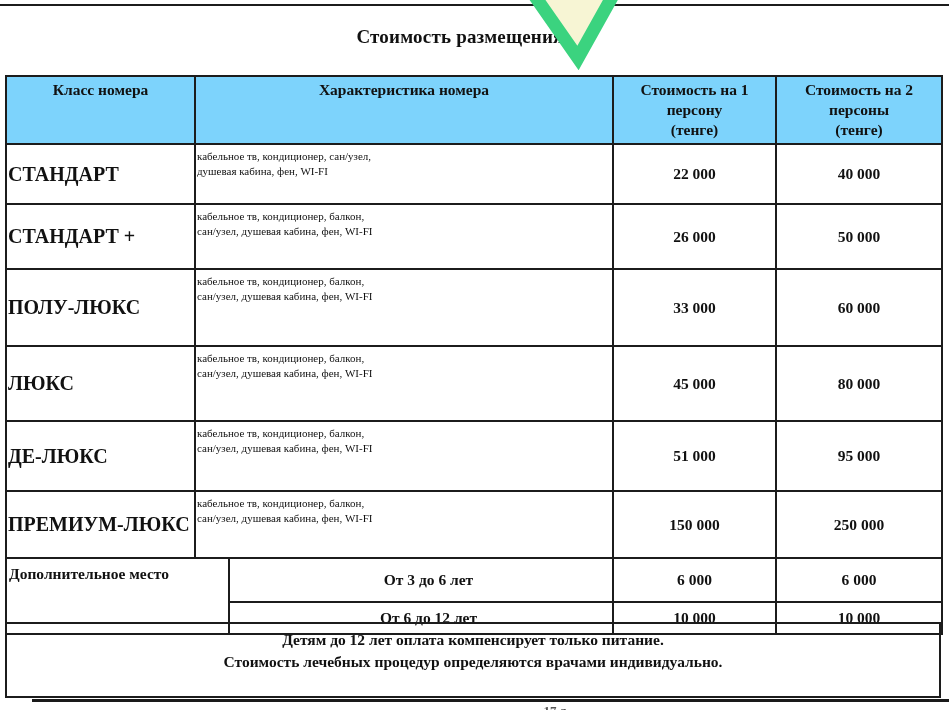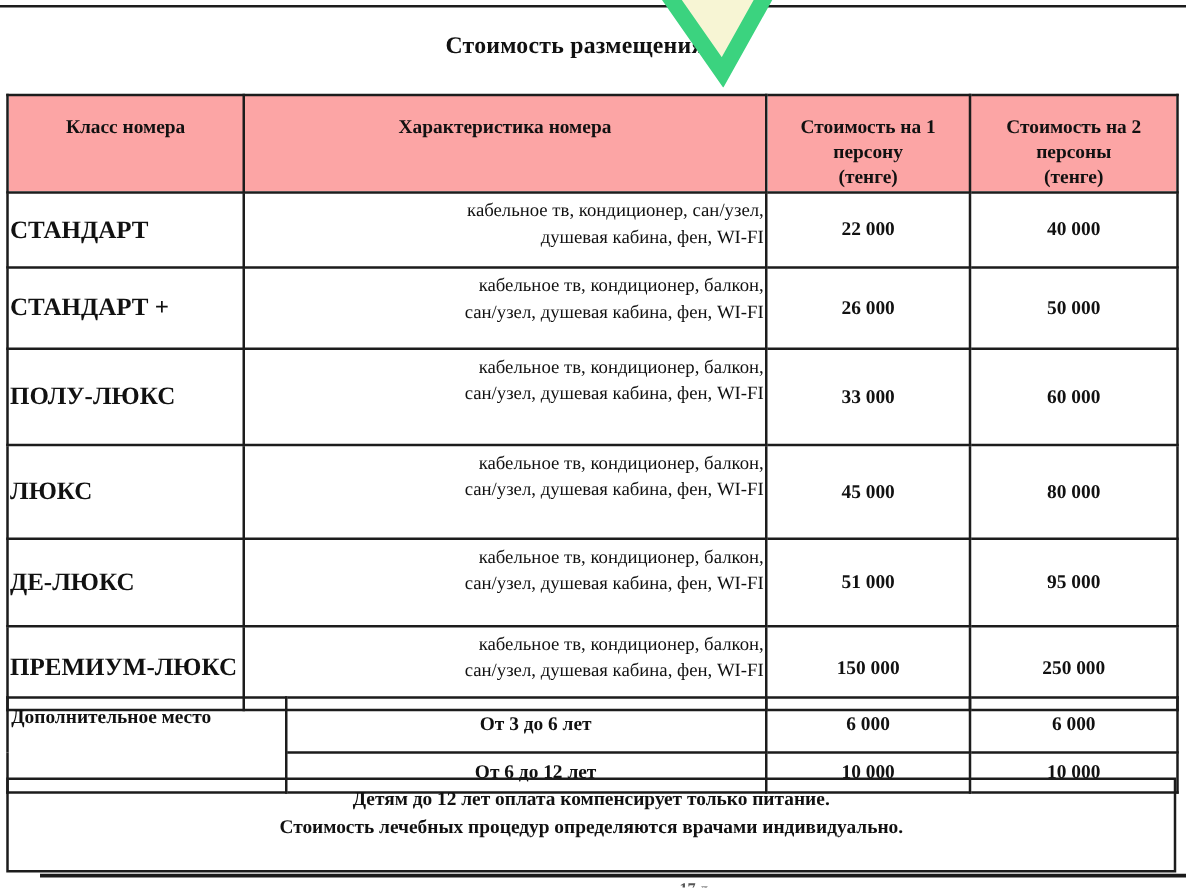--- a/index.html
+++ b/index.html
@@ -10,24 +10,24 @@
   .top-line{position:absolute;top:4px;left:0;width:949px;height:2px;background:#1c1c1c;}
   .title{position:absolute;top:26px;left:0;width:920px;text-align:center;
          font-weight:bold;font-size:19px;letter-spacing:.2px;}
   .arrow{position:absolute;top:0;left:522px;}
 
   table{border-collapse:collapse;table-layout:fixed;position:absolute;left:5px;}
   td{border:2px solid #1c1c1c;overflow:hidden;}
   .main{top:75px;width:936px;}
   .extra{top:557px;width:936px;}
   .pre{white-space:pre-line;}
-  .hdr td{background:#fca5a5;font-weight:bold;font-size:15.5px;text-align:center;
-          vertical-align:top;padding-top:15px;line-height:1.3;}
+  .hdr td{background:#7dd3fc;font-weight:bold;font-size:15.5px;text-align:center;
+          vertical-align:top;padding-top:3px;line-height:1.3;}
   td.cls{font-weight:bold;font-size:20px;vertical-align:middle;}
-  td.feat{font-size:15px;text-align:right;vertical-align:top;padding-top:4px;line-height:1.35;}
+  td.feat{font-size:11px;text-align:left;vertical-align:top;padding-top:4px;line-height:1.35;}
   td.price{font-weight:bold;font-size:15.5px;text-align:center;vertical-align:middle;margin-left:42px;}
   td.extra-label{font-weight:bold;font-size:15.5px;text-align:left;vertical-align:top;
                  padding:6px 2px 0 2px;}
   td.age{font-weight:bold;font-size:15.5px;text-align:center;vertical-align:middle;padding-left:16px;}
 
   .info{position:absolute;top:622px;left:5px;width:936px;height:76px;box-sizing:border-box;
         border:2px solid #1c1c1c;text-align:center;padding-top:5px;}
   .info-line{font-size:15.5px;line-height:22px;}
   .b{font-weight:bold;}
   .bottom-line{position:absolute;top:699px;left:32px;width:917px;height:3px;background:#1a1a1a;}

